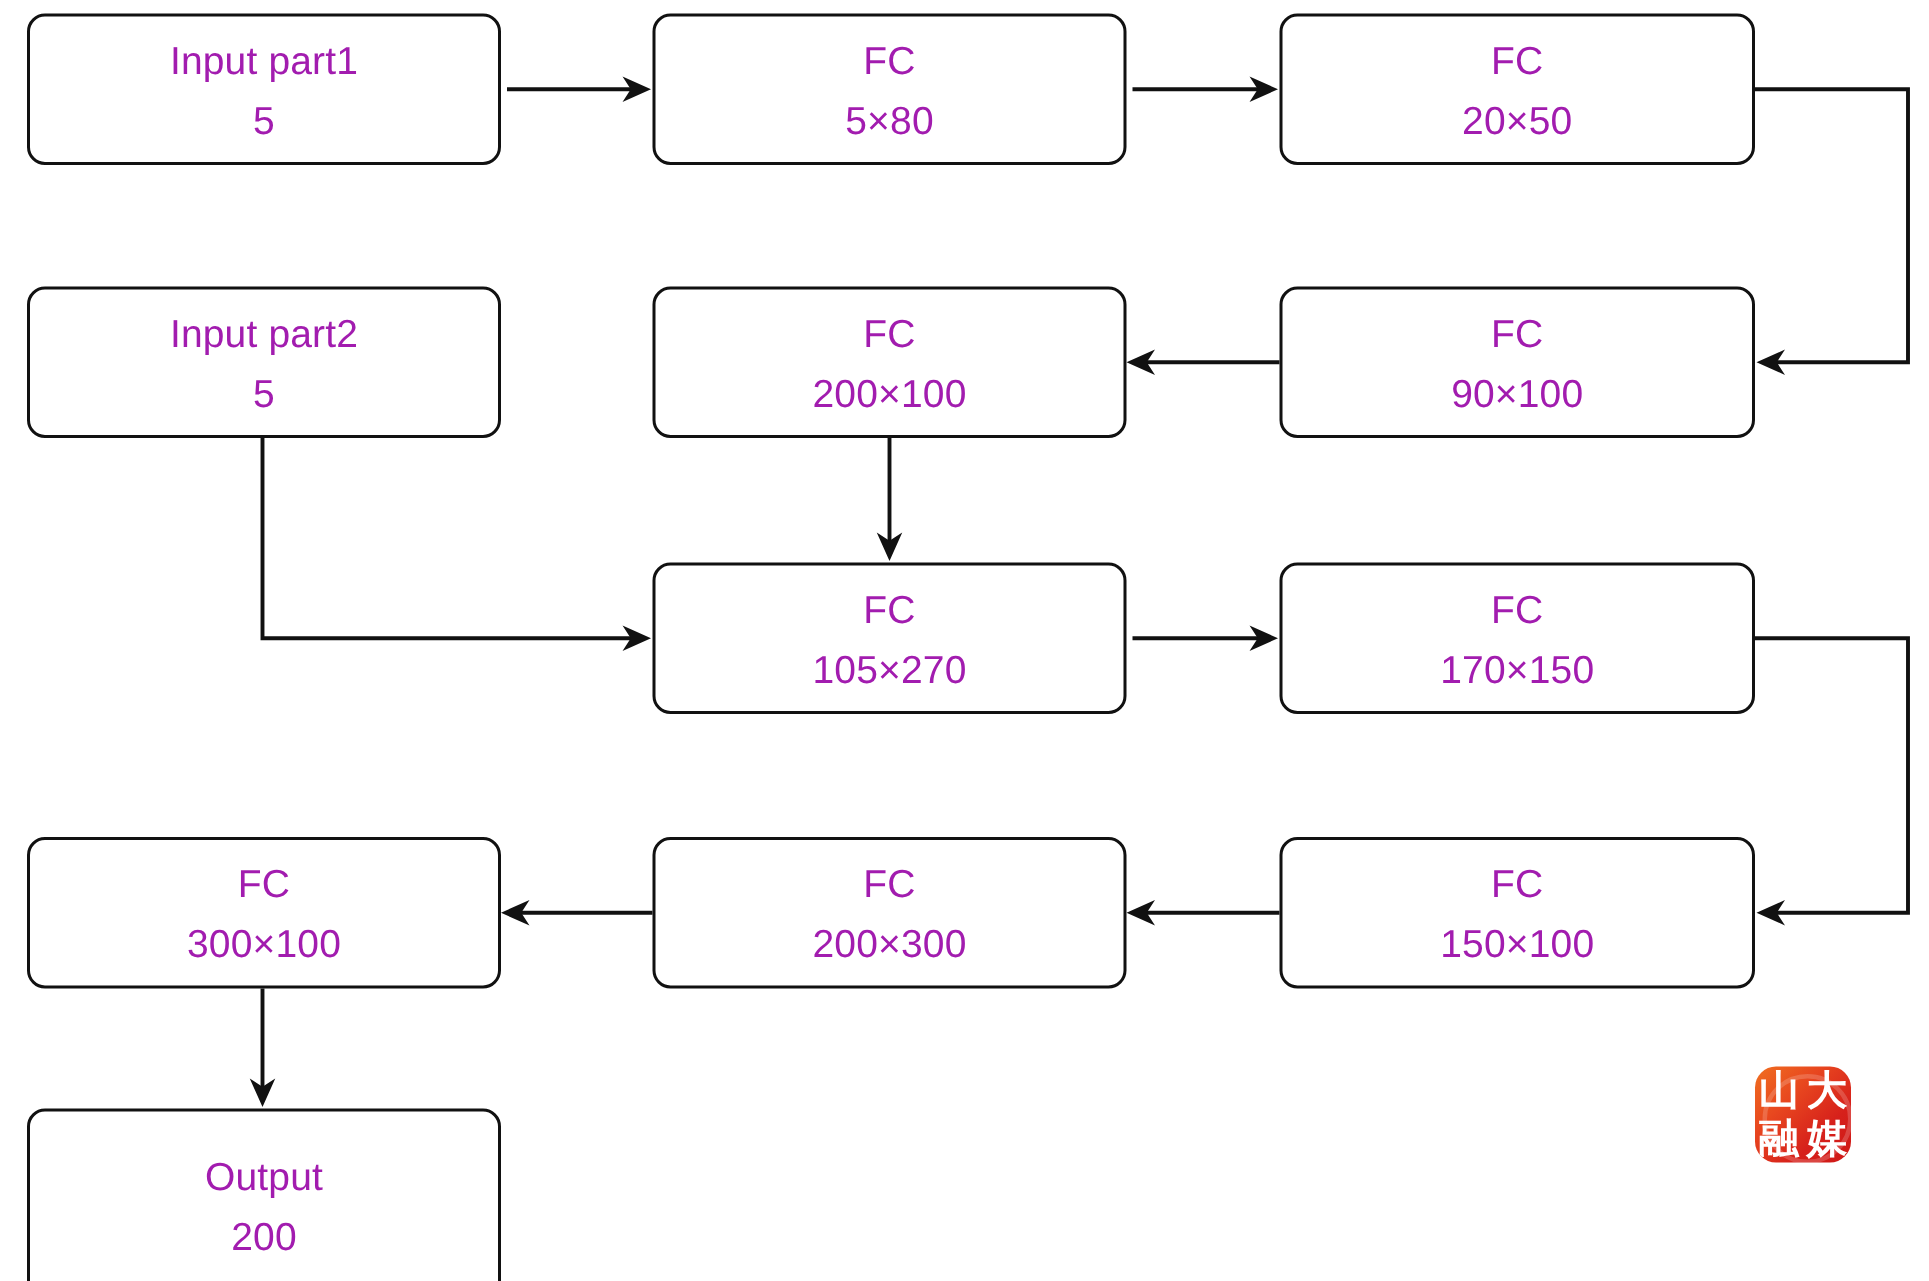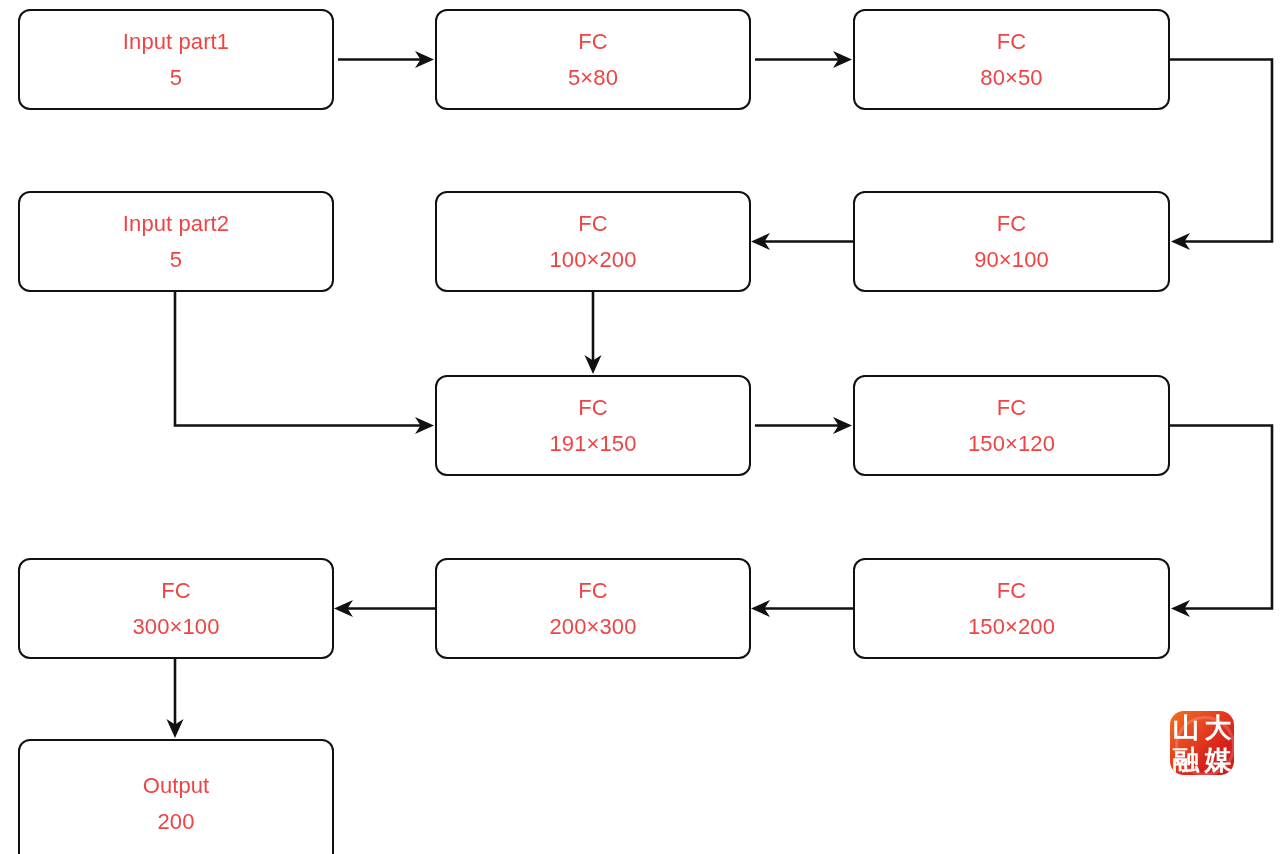--- a/index.html
+++ b/index.html
@@ -30,23 +30,23 @@
     border: 2.5px solid #111111;
     border-radius: 12px;
     background: #ffffff;
     display: flex;
     flex-direction: column;
     align-items: center;
     justify-content: center;
     z-index: 2;
   }
   .node-line {
-    font-size: 22px;
+    font-size: 26px;
     line-height: 1.0;
-    color: #ef4444;
+    color: #a21caf;
     letter-spacing: 0.1px;
     white-space: nowrap;
   }
   .node-line.first { margin-bottom: 14px; }
   #watermark-logo {
     position: absolute;
     left: 1170px;
     top: 711px;
     width: 64px;
     height: 64px;
@@ -136,53 +136,53 @@
       <div class="node" style="left: 18px; top: 9px; width: 316px; height: 101px; border-color: rgb(17, 17, 17);">
         <div class="node-line first">Input part1</div>
         <div class="node-line">5</div>
       </div>
       <div class="node" style="left: 435px; top: 9px; width: 316px; height: 101px; border-color: rgb(17, 17, 17);">
         <div class="node-line first">FC</div>
         <div class="node-line">5×80</div>
       </div>
       <div class="node" style="left: 853px; top: 9px; width: 317px; height: 101px; border-color: rgb(17, 17, 17);">
         <div class="node-line first">FC</div>
-        <div class="node-line">80×50</div>
+        <div class="node-line">20×50</div>
       </div>
       <div class="node" style="left: 18px; top: 191px; width: 316px; height: 101px; border-color: rgb(17, 17, 17);">
         <div class="node-line first">Input part2</div>
         <div class="node-line">5</div>
       </div>
       <div class="node" style="left: 435px; top: 191px; width: 316px; height: 101px; border-color: rgb(17, 17, 17);">
         <div class="node-line first">FC</div>
-        <div class="node-line">100×200</div>
+        <div class="node-line">200×100</div>
       </div>
       <div class="node" style="left: 853px; top: 191px; width: 317px; height: 101px; border-color: rgb(17, 17, 17);">
         <div class="node-line first">FC</div>
         <div class="node-line">90×100</div>
       </div>
       <div class="node" style="left: 435px; top: 375px; width: 316px; height: 101px; border-color: rgb(17, 17, 17);">
         <div class="node-line first">FC</div>
-        <div class="node-line">191×150</div>
+        <div class="node-line">105×270</div>
       </div>
       <div class="node" style="left: 853px; top: 375px; width: 317px; height: 101px; border-color: rgb(17, 17, 17);">
         <div class="node-line first">FC</div>
-        <div class="node-line">150×120</div>
+        <div class="node-line">170×150</div>
       </div>
       <div class="node" style="left: 18px; top: 558px; width: 316px; height: 101px; border-color: rgb(17, 17, 17);">
         <div class="node-line first">FC</div>
         <div class="node-line">300×100</div>
       </div>
       <div class="node" style="left: 435px; top: 558px; width: 316px; height: 101px; border-color: rgb(17, 17, 17);">
         <div class="node-line first">FC</div>
         <div class="node-line">200×300</div>
       </div>
       <div class="node" style="left: 853px; top: 558px; width: 317px; height: 101px; border-color: rgb(17, 17, 17);">
         <div class="node-line first">FC</div>
-        <div class="node-line">150×200</div>
+        <div class="node-line">150×100</div>
       </div>
       <div class="node" style="left: 18px; top: 739px; width: 316px; height: 129px; border-color: rgb(17, 17, 17);">
         <div class="node-line first">Output</div>
         <div class="node-line">200</div>
       </div>
     </div>
 
   <div id="watermark-logo">
     <div class="ring"></div>
     <div class="glyph-grid">

